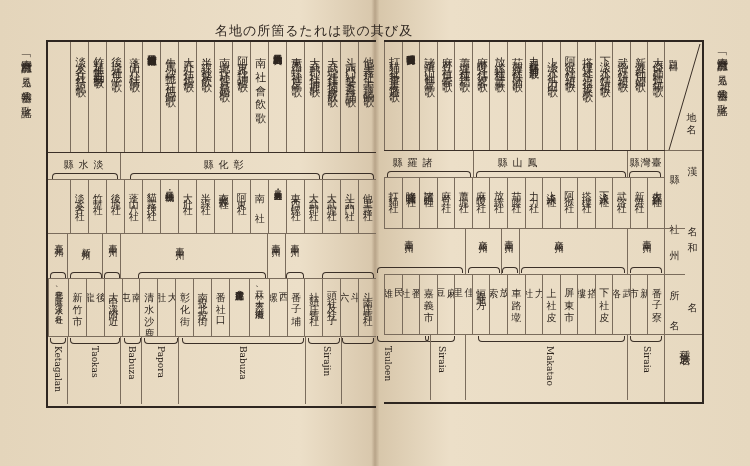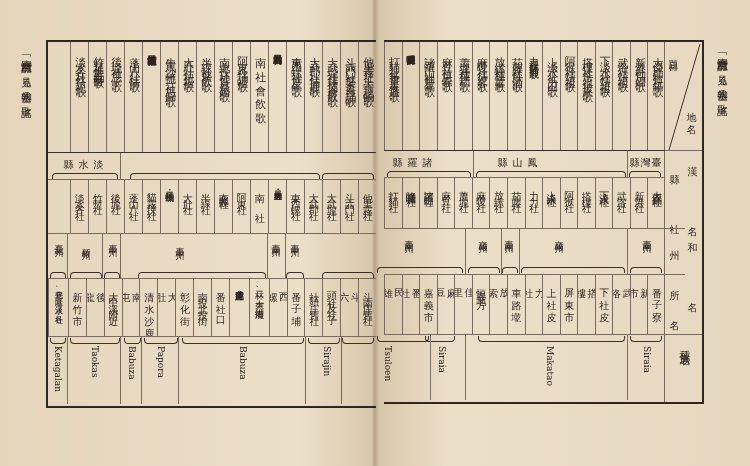--- a/index.html
+++ b/index.html
@@ -150,20 +150,21 @@
         <div class="brace down" style="right:210px;width:28px;top:2px;"></div>
         <div class="rom" style="position:absolute;right:218px;top:12px;">Siraia</div>
         <div style="position:absolute;right:234px;top:0;height:66px;border-left:1px solid #7a6c5c;"></div>
         <div class="brace down" style="right:236px;width:50px;top:2px;"></div>
         <div class="rom" style="position:absolute;right:272px;top:12px;">Tsuloen</div>
       </div>
     </div>
   </div>
 
   <div class="page left">
+    <div class="title" style="left:215px;">名地の所箇るたれは歌の其び及</div>
     <div class="side" style="left:20px;top:50px;">「臺灣府誌」に見る熟蕃の歌謠</div>
 
     <div class="tbl" style="left:46px;top:40px;width:328px;height:364px;border-right:none;">
 
       <div class="row" style="top:0;height:110px;right:0;">
         <div class="cell" style="width:18px;">他里霧社土官認餉歌</div>
         <div class="cell" style="width:18px;">斗六門社娶妻自誦歌</div>
         <div class="cell" style="width:18px;">大武壠社耕捕會飲歌</div>
         <div class="cell" style="width:18px;">大武郡社捕鹿歌</div>
         <div class="cell" style="width:18px;">東西螺社度年歌</div>
@@ -177,20 +178,21 @@
         <div class="cell dense" style="width:18px;font-size:9.5px;">貓霧捒社男婦會飲應答歌</div>
         <div class="cell" style="width:18px;">蓬山八社情歌</div>
         <div class="cell" style="width:18px;">後壠社思子歌</div>
         <div class="cell" style="width:18px;letter-spacing:3px;">竹塹社土官勸番歌</div>
         <div class="cell" style="width:18px;">淡水各社祭祀歌</div>
       </div>
       <div class="hline" style="top:110px;border-top:1.5px solid #3b3028;"></div>
 
       <div style="position:absolute;top:111px;height:26px;left:0;right:0;">
         <div class="brace" style="right:2px;width:50px;top:20px;"></div>
+        <div class="grp" style="right:100px;width:100px;top:5px;">縣化彰</div>
         <div class="brace" style="right:56px;width:188px;top:20px;"></div>
         <div style="position:absolute;left:72px;top:0;height:26px;border-left:1px solid #7a6c5c;"></div>
         <div class="grp" style="left:10px;width:56px;top:5px;">縣水淡</div>
         <div class="brace" style="left:4px;width:64px;top:20px;"></div>
       </div>
       <div class="hline" style="top:137px;"></div>
 
       <div class="row" style="top:137px;height:54px;right:0;">
         <div class="cell" style="width:18px;font-size:10px;letter-spacing:6px;">他里霧社</div>
         <div class="cell" style="width:18px;font-size:10px;letter-spacing:6px;">斗六門社</div>

